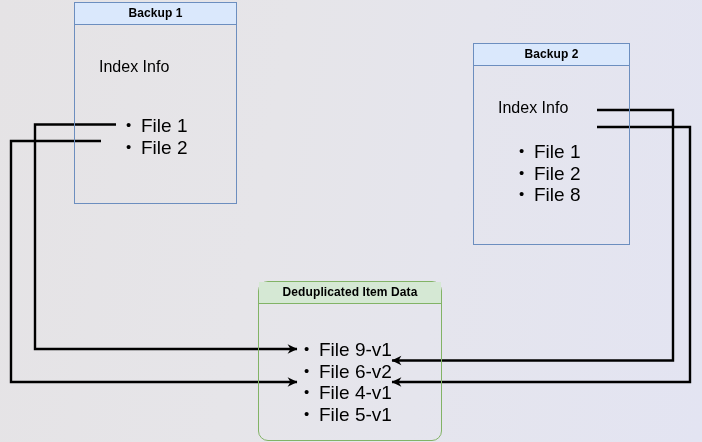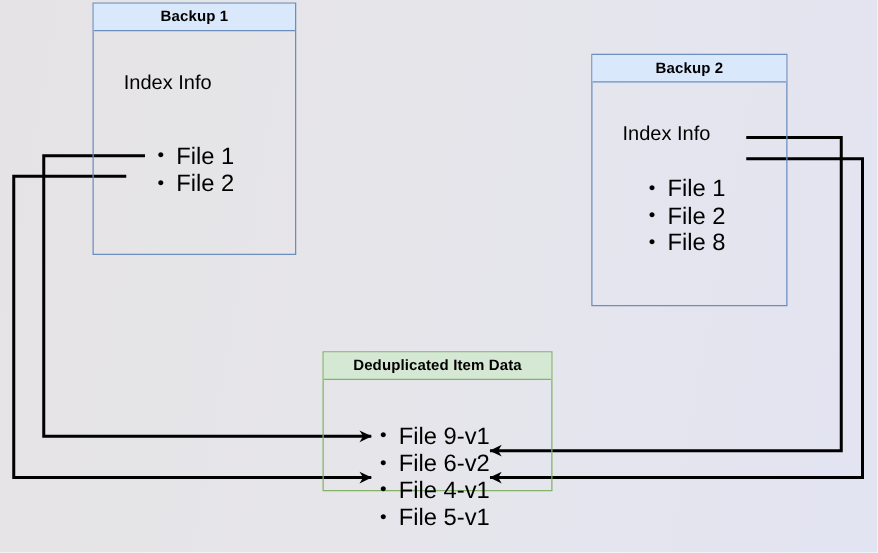--- a/index.html
+++ b/index.html
@@ -141,21 +141,21 @@
     <div class="node-body">
       <div class="index-label" style="left:24px; top:33px;">Index Info</div>
       <ul class="file-list" style="left:45px; top:78px;">
         <li>File 1</li>
         <li>File 2</li>
         <li>File 8</li>
       </ul>
     </div>
   </div>
 
-  <div class="node green-node" style="left:258px; top:281px; width:184px; height:112px;">
+  <div class="node green-node" style="left:258px; top:281px; width:184px; height:160px;border-radius:10px;">
     <div class="node-header">Deduplicated Item Data</div>
     <div class="node-body">
       <ul class="file-list" style="left:45px; top:38px;">
         <li>File 9-v1</li>
         <li>File 6-v2</li>
         <li>File 4-v1</li>
         <li>File 5-v1</li>
       </ul>
     </div>
   </div>

